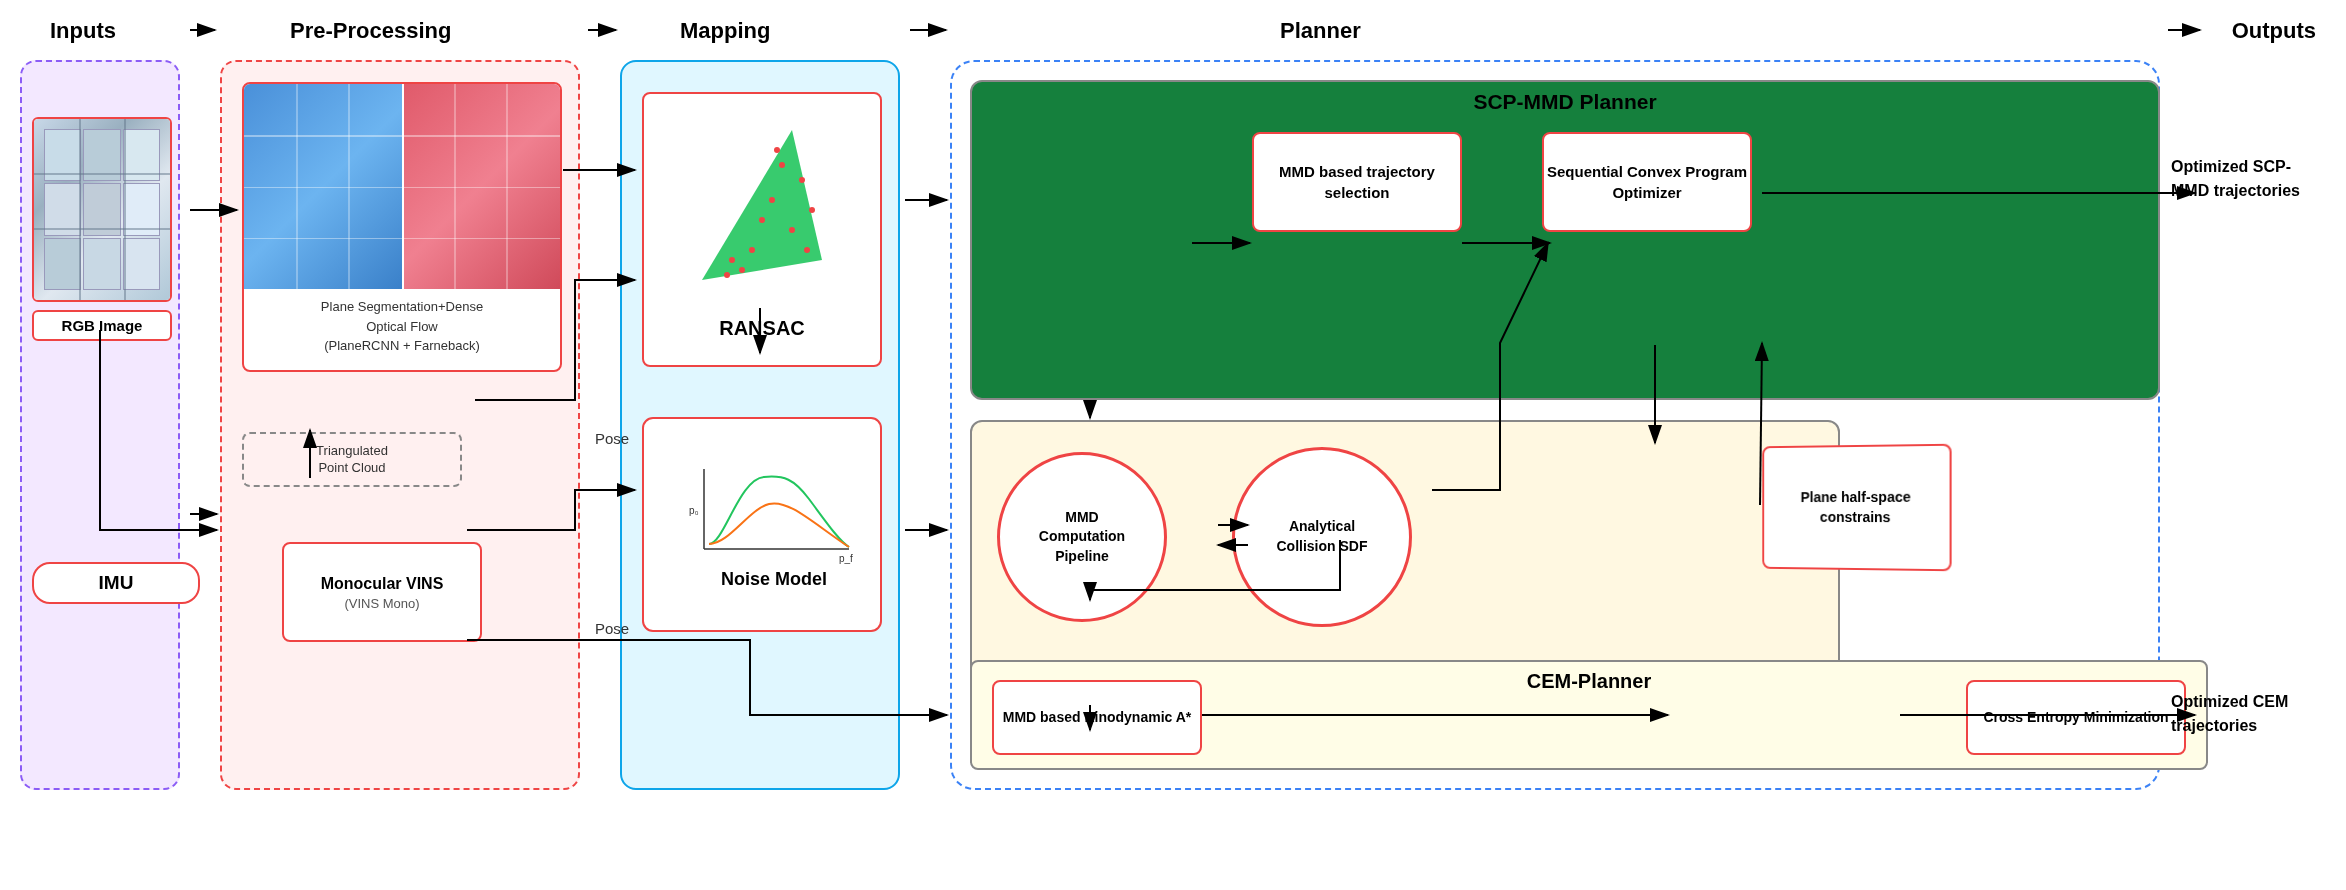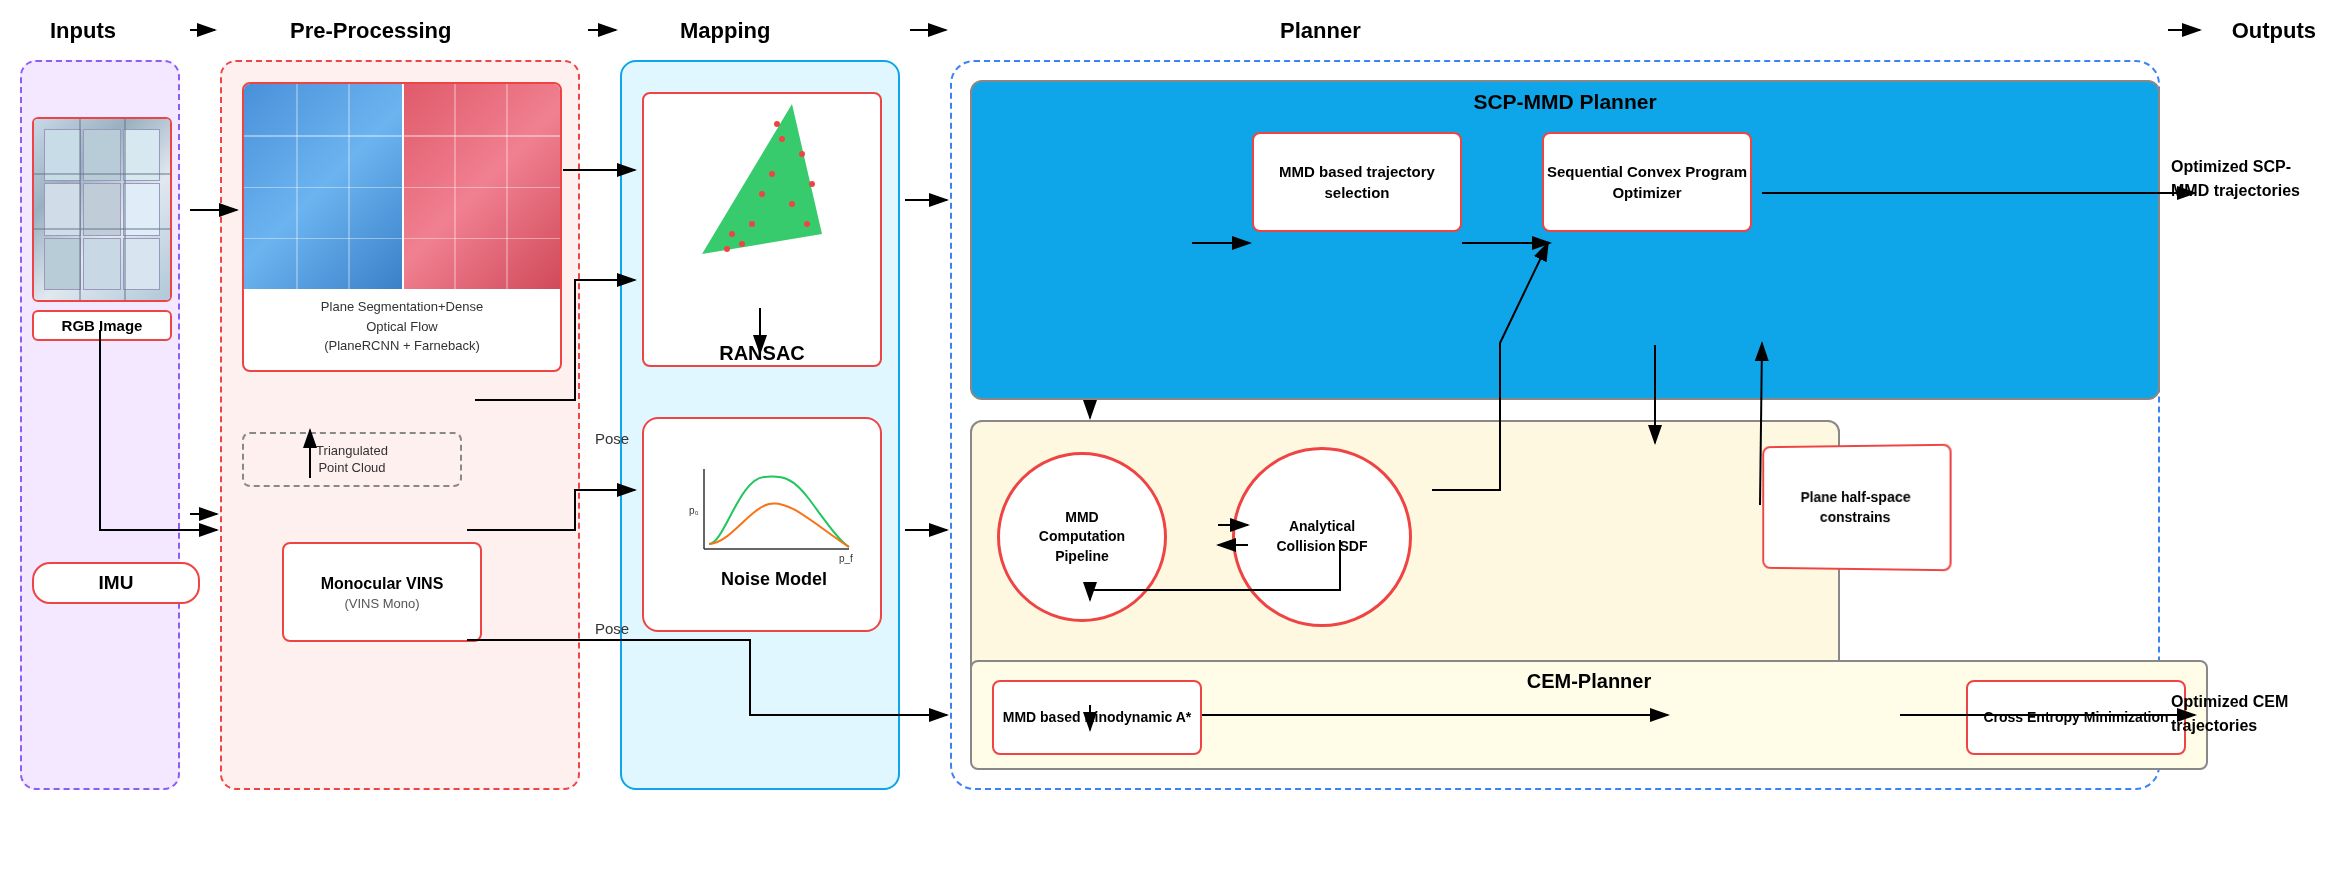--- a/index.html
+++ b/index.html
@@ -77,21 +77,21 @@
 
     
     .scp-mmd-box {
       position: absolute;
       left: 970px;
       top: 80px;
       width: 1190px;
       height: 320px;
       border: 2.5px solid #888;
       border-radius: 12px;
-      background: #0ea5e9;
+      background: #15803d;
     }
 
     
     .mmd-area-box {
       position: absolute;
       left: 970px;
       top: 420px;
       width: 870px;
       height: 280px;
       border: 2.5px solid #888;
@@ -210,21 +210,21 @@
 
     <div style="position:absolute;left:60px;top:480px;width:200px;height:100px;border:2.5px solid #ef4444;border-radius:8px;background:#fff;display:flex;flex-direction:column;align-items:center;justify-content:center;text-align:center;">
       <span style="font-size:16px;font-weight:bold;line-height:1.4;">Monocular
 VINS</span>
       <span style="font-size:13px;color:#555;">(VINS Mono)</span>
     </div>
   </div>
 
   <div class="mapping-box">
 
-    <div style="position:absolute;left:20px;top:30px;width:240px;height:275px;border:2.5px solid #ef4444;border-radius:8px;background:#fff;display:flex;flex-direction:column;align-items:center;justify-content:space-between;gap:32px;">
+    <div style="position:absolute;left:20px;top:30px;width:240px;height:275px;border:2.5px solid #ef4444;border-radius:8px;background:#fff;display:flex;flex-direction:column;align-items:center;justify-content:center;gap:32px;">
 
       <svg width="140" height="165" viewBox="0 0 140 165">
 
         <polygon points="10,160 130,140 100,10" fill="#22c55e" opacity="0.9"></polygon>
 
         <circle cx="80" cy="80" r="3" fill="#ef4444"></circle>
         <circle cx="100" cy="110" r="3" fill="#ef4444"></circle>
         <circle cx="60" cy="130" r="3" fill="#ef4444"></circle>
         <circle cx="110" cy="60" r="3" fill="#ef4444"></circle>
         <circle cx="90" cy="45" r="3" fill="#ef4444"></circle>
@@ -232,21 +232,21 @@
         <circle cx="120" cy="90" r="3" fill="#ef4444"></circle>
         <circle cx="70" cy="100" r="3" fill="#ef4444"></circle>
         <circle cx="50" cy="150" r="3" fill="#ef4444"></circle>
         <circle cx="115" cy="130" r="3" fill="#ef4444"></circle>
         <circle cx="35" cy="155" r="3" fill="#ef4444"></circle>
         <circle cx="85" cy="30" r="3" fill="#ef4444"></circle>
       </svg>
       <span style="font-size:20px;font-weight:bold;">RANSAC</span>
     </div>
 
-    <div style="position:absolute;left:20px;top:355px;width:240px;height:215px;border:2.5px solid #ef4444;border-radius:16px;background:#fff;display:flex;flex-direction:column;align-items:center;justify-content:center;padding-left:24px;">
+    <div style="position:absolute;left:20px;top:355px;width:240px;height:215px;border:2.5px solid #ef4444;border-radius:11px;background:#fff;display:flex;flex-direction:column;align-items:center;justify-content:center;padding-left:24px;">
       <svg width="180" height="110" viewBox="0 0 180 110">
 
         <line x1="20" y1="90" x2="165" y2="90" stroke="#333" stroke-width="1.5"></line>
         <line x1="20" y1="10" x2="20" y2="90" stroke="#333" stroke-width="1.5"></line>
 
         <text x="5" y="55" font-size="10" fill="#333">p₀</text>
 
         <text x="155" y="103" font-size="10" fill="#333">p_f</text>
 
         <path d="M25,85 C40,85 55,20 80,18 C100,16 110,20 125,40 C140,60 155,82 165,88" fill="none" stroke="#22c55e" stroke-width="2"></path>

